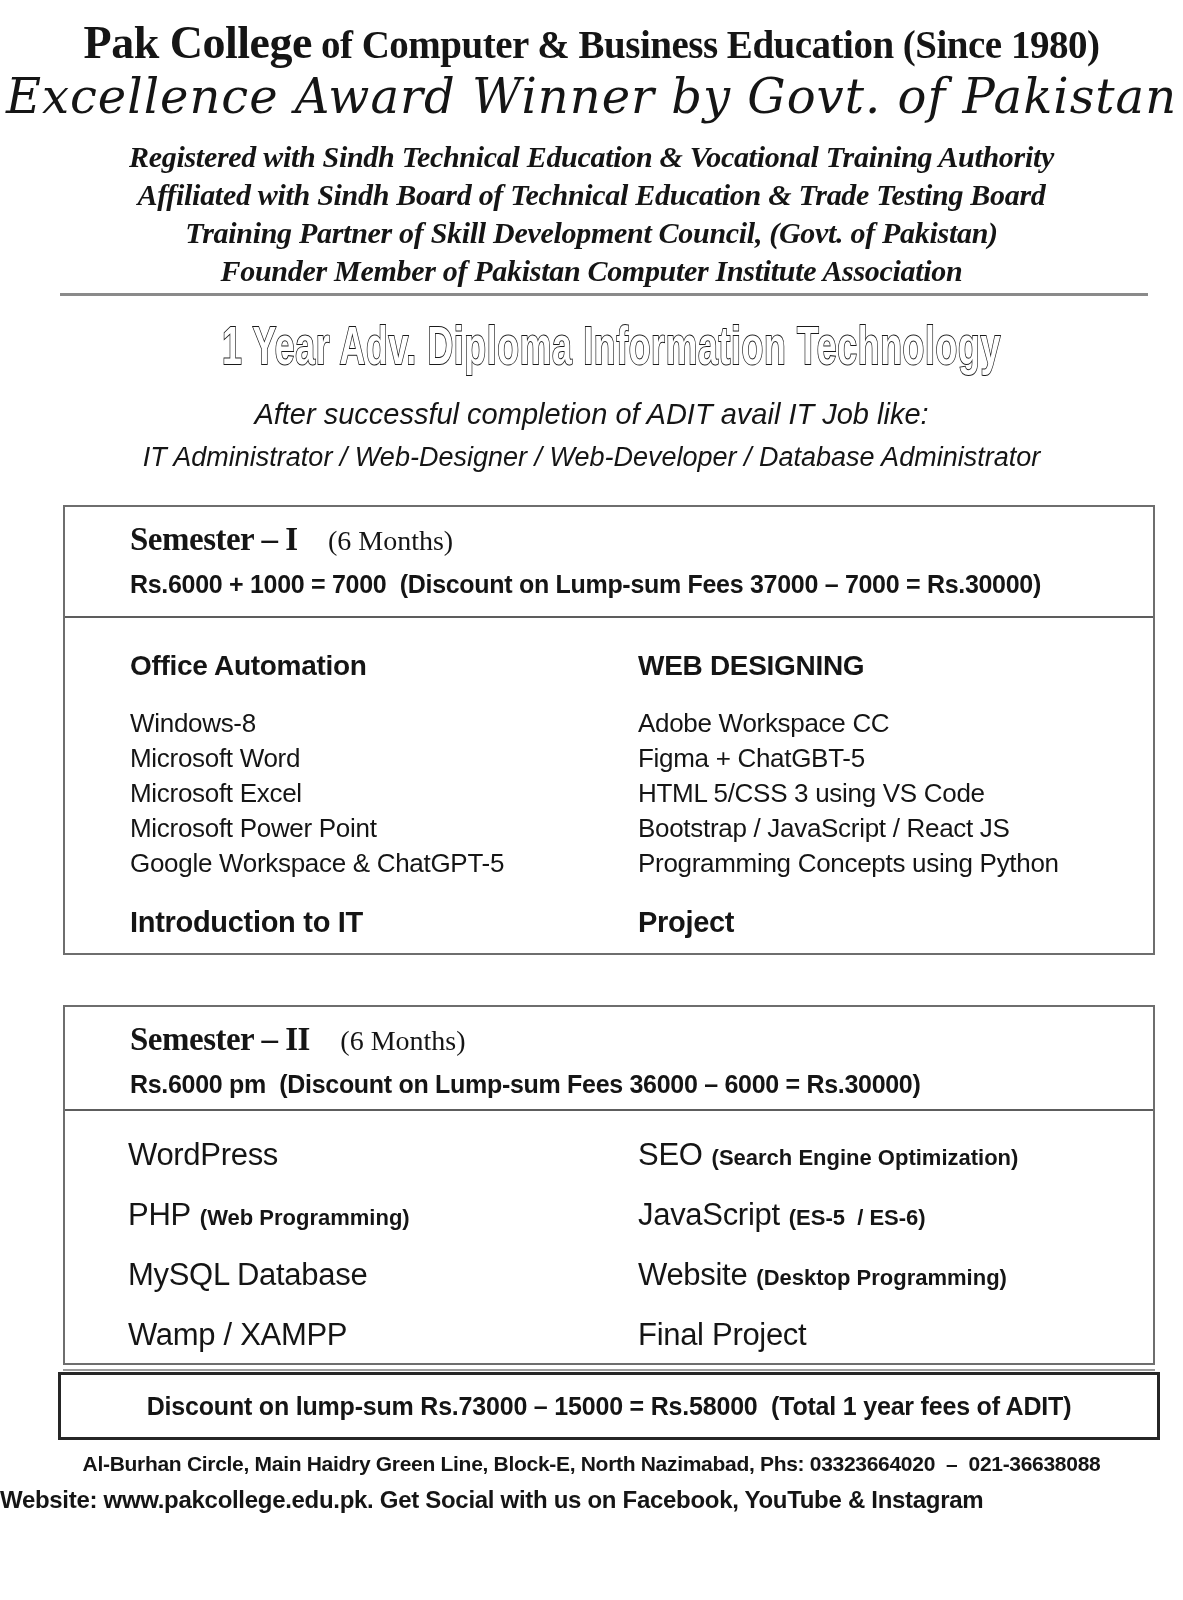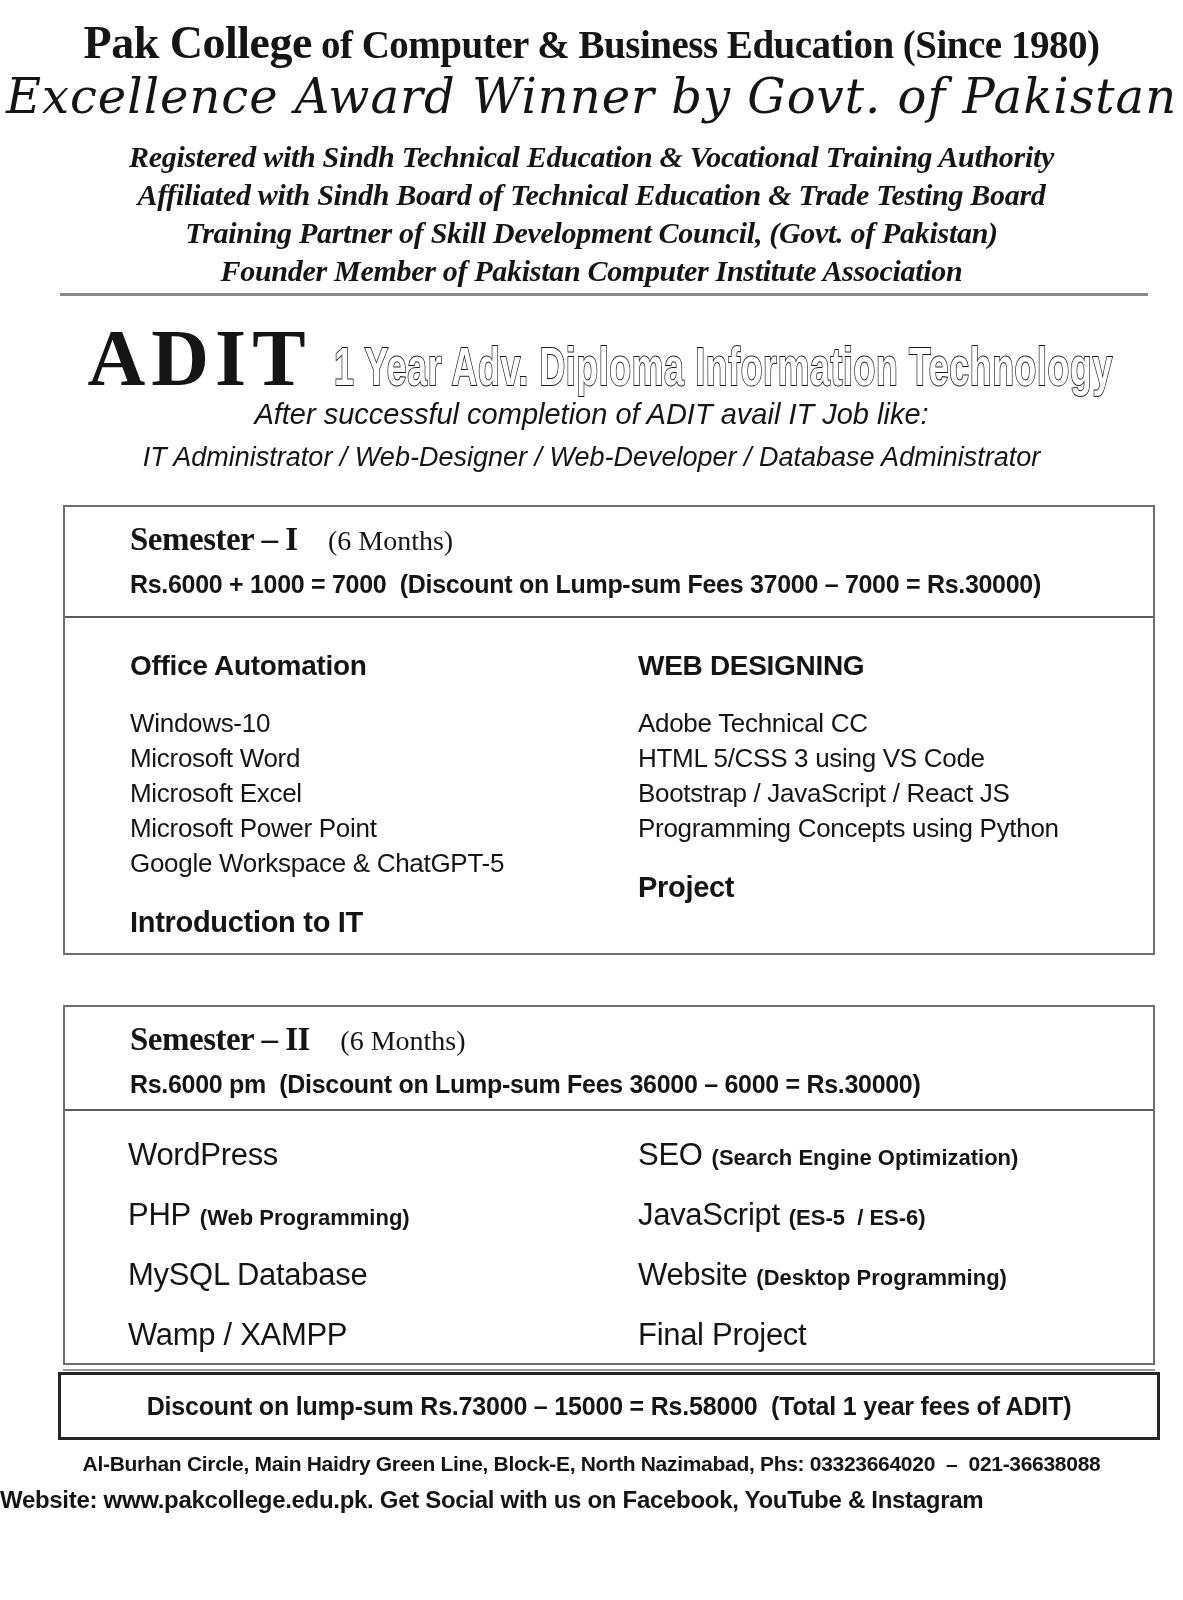--- a/index.html
+++ b/index.html
@@ -223,21 +223,20 @@
   <div class="credentials">
     <div>Registered with Sindh Technical Education &amp; Vocational Training Authority</div>
     <div>Affiliated with Sindh Board of Technical Education &amp; Trade Testing Board</div>
     <div>Training Partner of Skill Development Council, (Govt. of Pakistan)</div>
     <div>Founder Member of Pakistan Computer Institute Association</div>
   </div>
 
   <div class="header-rule"></div>
 
   <div class="adit-row">
-    <span class="adit-acronym">ADIT</span>
     <span class="adit-name-wrap">
       <span class="adit-name">1 Year Adv. Diploma Information Technology</span>
     </span>
   </div>
 
   <div class="jobs-intro">After successful completion of ADIT avail IT Job like:</div>
   <div class="jobs-list">IT Administrator / Web-Designer / Web-Developer / Database Administrator</div>
 
   <div class="sem-card sem-card-1">
     <div class="sem-head">
@@ -245,32 +244,33 @@
         <span class="sem-title">Semester – I</span>
         <span class="sem-months">(6 Months)</span>
       </div>
       <div class="sem-fees">Rs.6000 + 1000 = 7000  (Discount on Lump-sum Fees 37000 – 7000 = Rs.30000)</div>
     </div>
     <div class="sem-body-1">
       <div class="two-col">
         <div class="col-left">
           <div class="col-heading">Office Automation</div>
           <div class="course-list">
-            <div>Windows-10</div>
+            <div>Windows-8</div>
             <div>Microsoft Word</div>
             <div>Microsoft Excel</div>
             <div>Microsoft Power Point</div>
             <div>Google Workspace &amp; ChatGPT-5</div>
           </div>
           <div class="col-footer">Introduction to IT</div>
         </div>
         <div class="col-right">
           <div class="col-heading">WEB DESIGNING</div>
           <div class="course-list">
-            <div>Adobe Technical CC</div>
+            <div>Adobe Workspace CC</div>
+            <div>Figma + ChatGBT-5</div>
             <div>HTML 5/CSS 3 using VS Code</div>
             <div>Bootstrap / JavaScript / React JS</div>
             <div>Programming Concepts using Python</div>
           </div>
           <div class="col-footer">Project</div>
         </div>
       </div>
     </div>
   </div>
 

